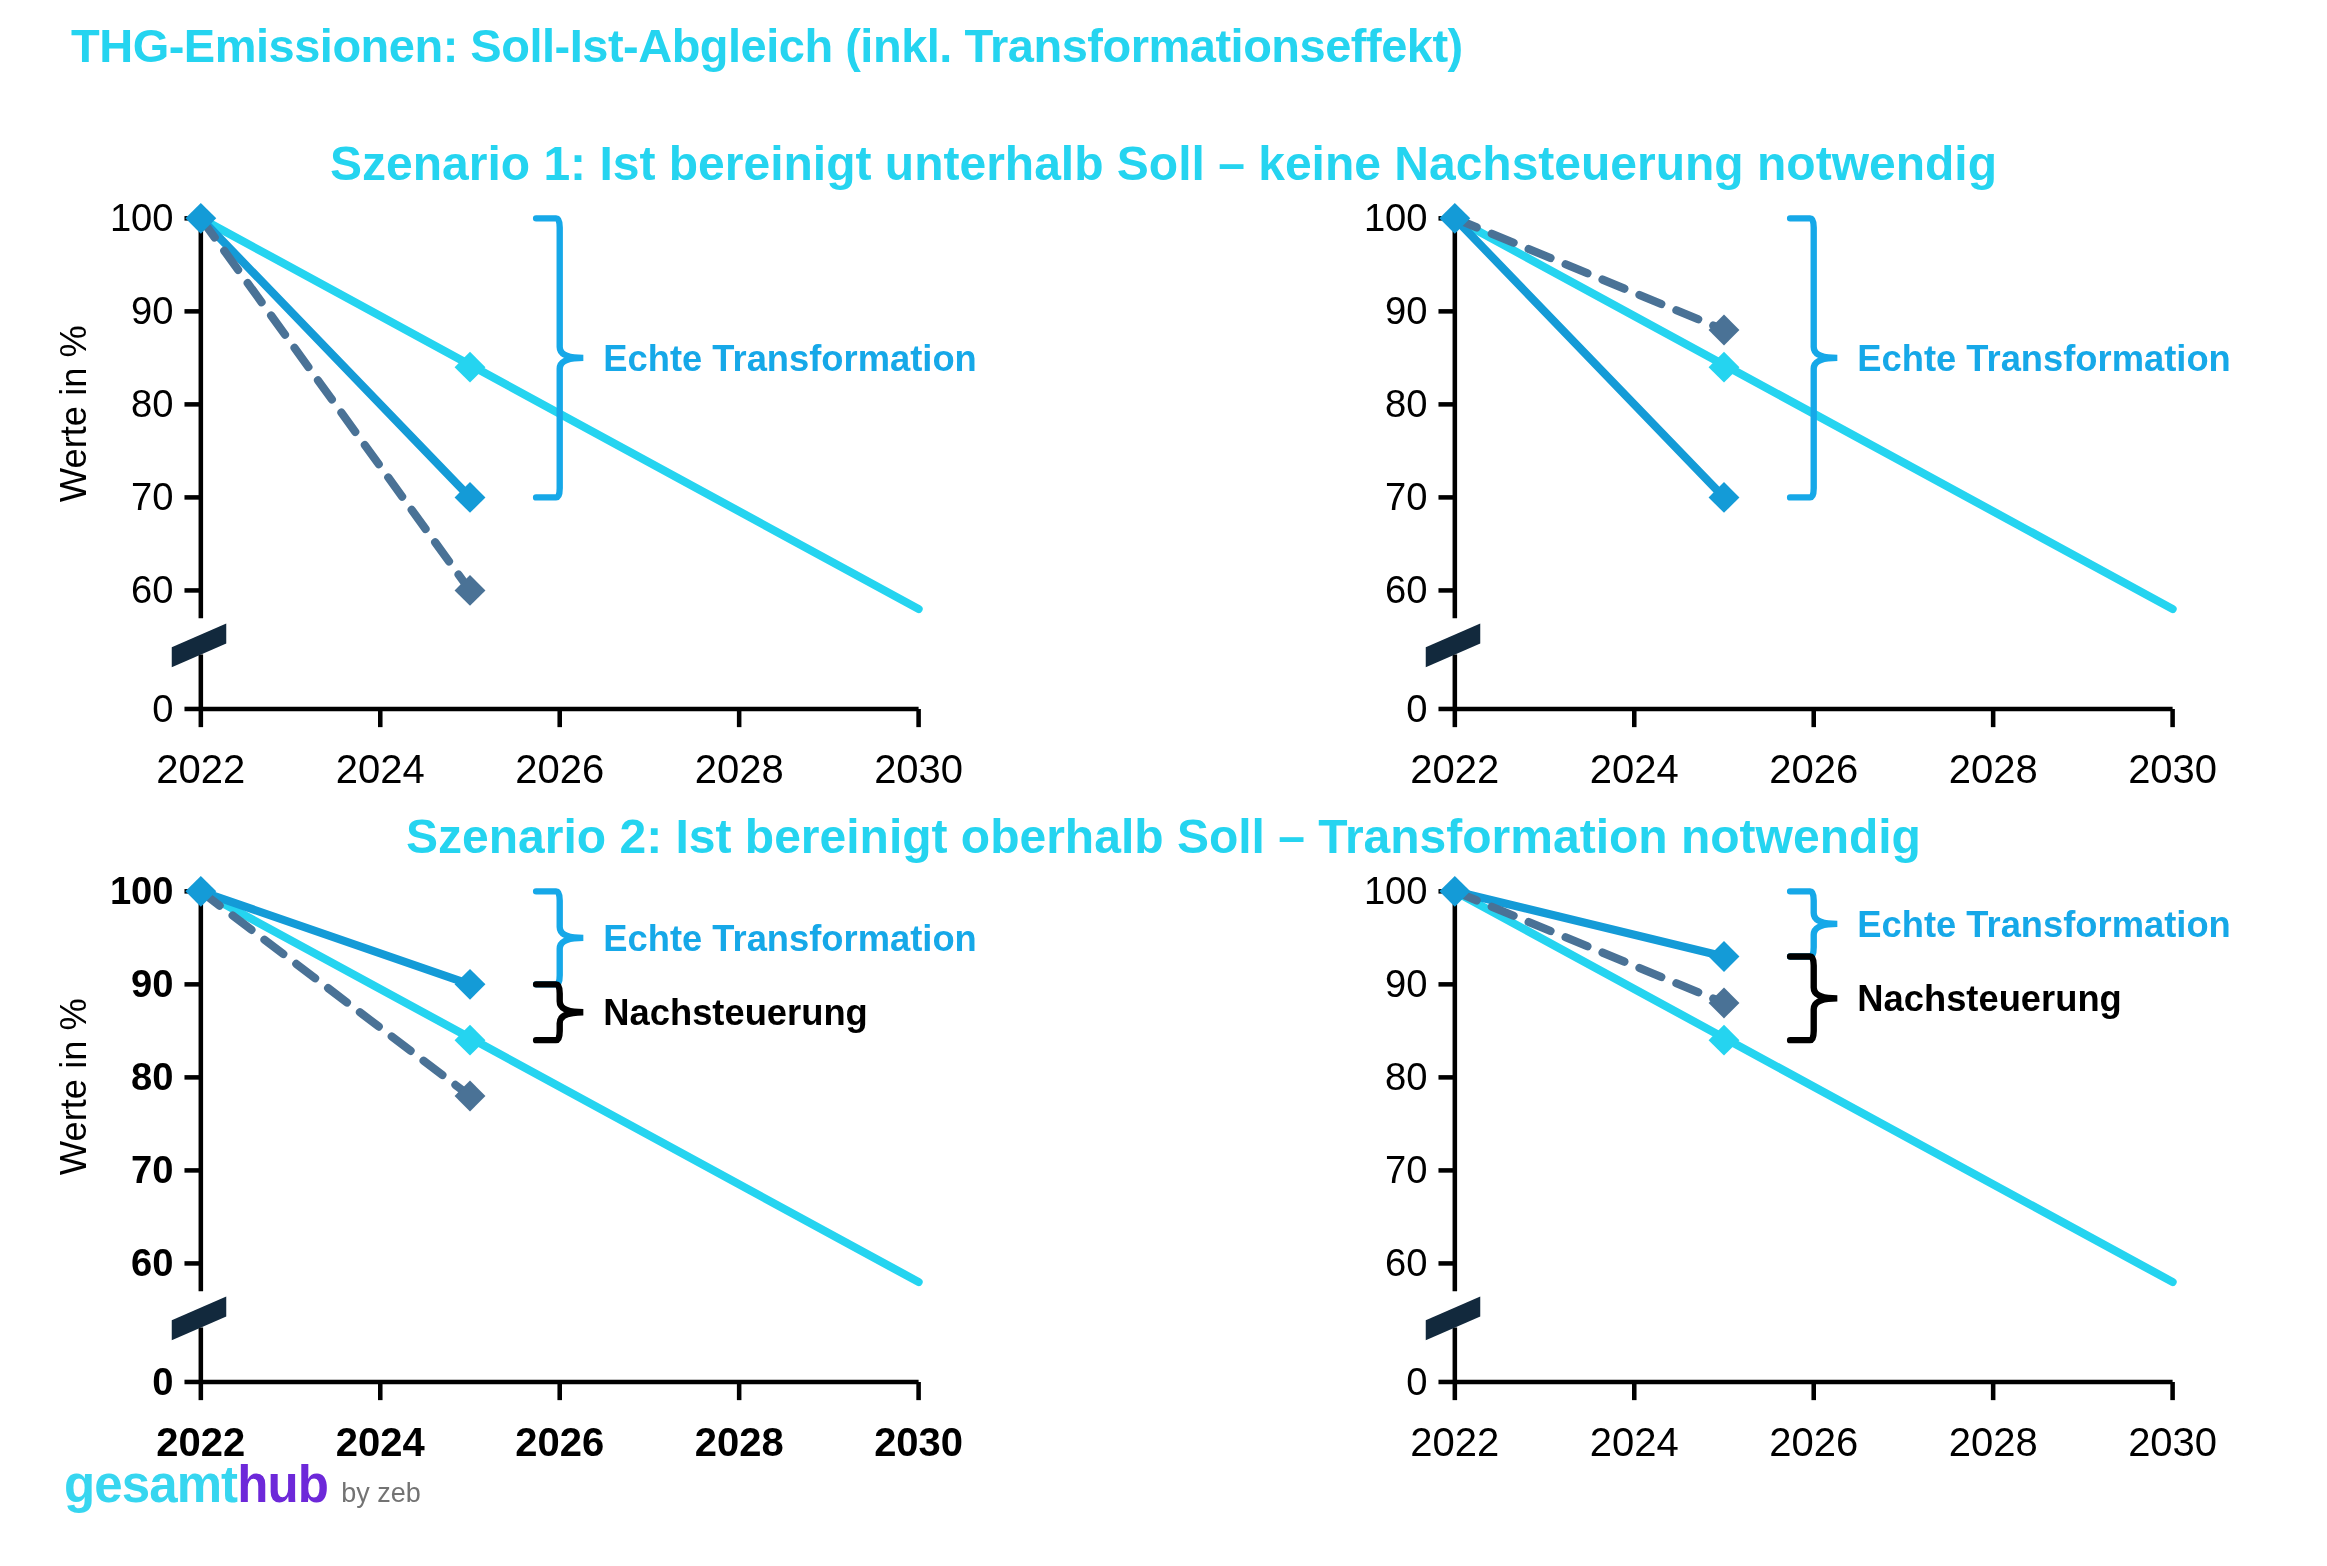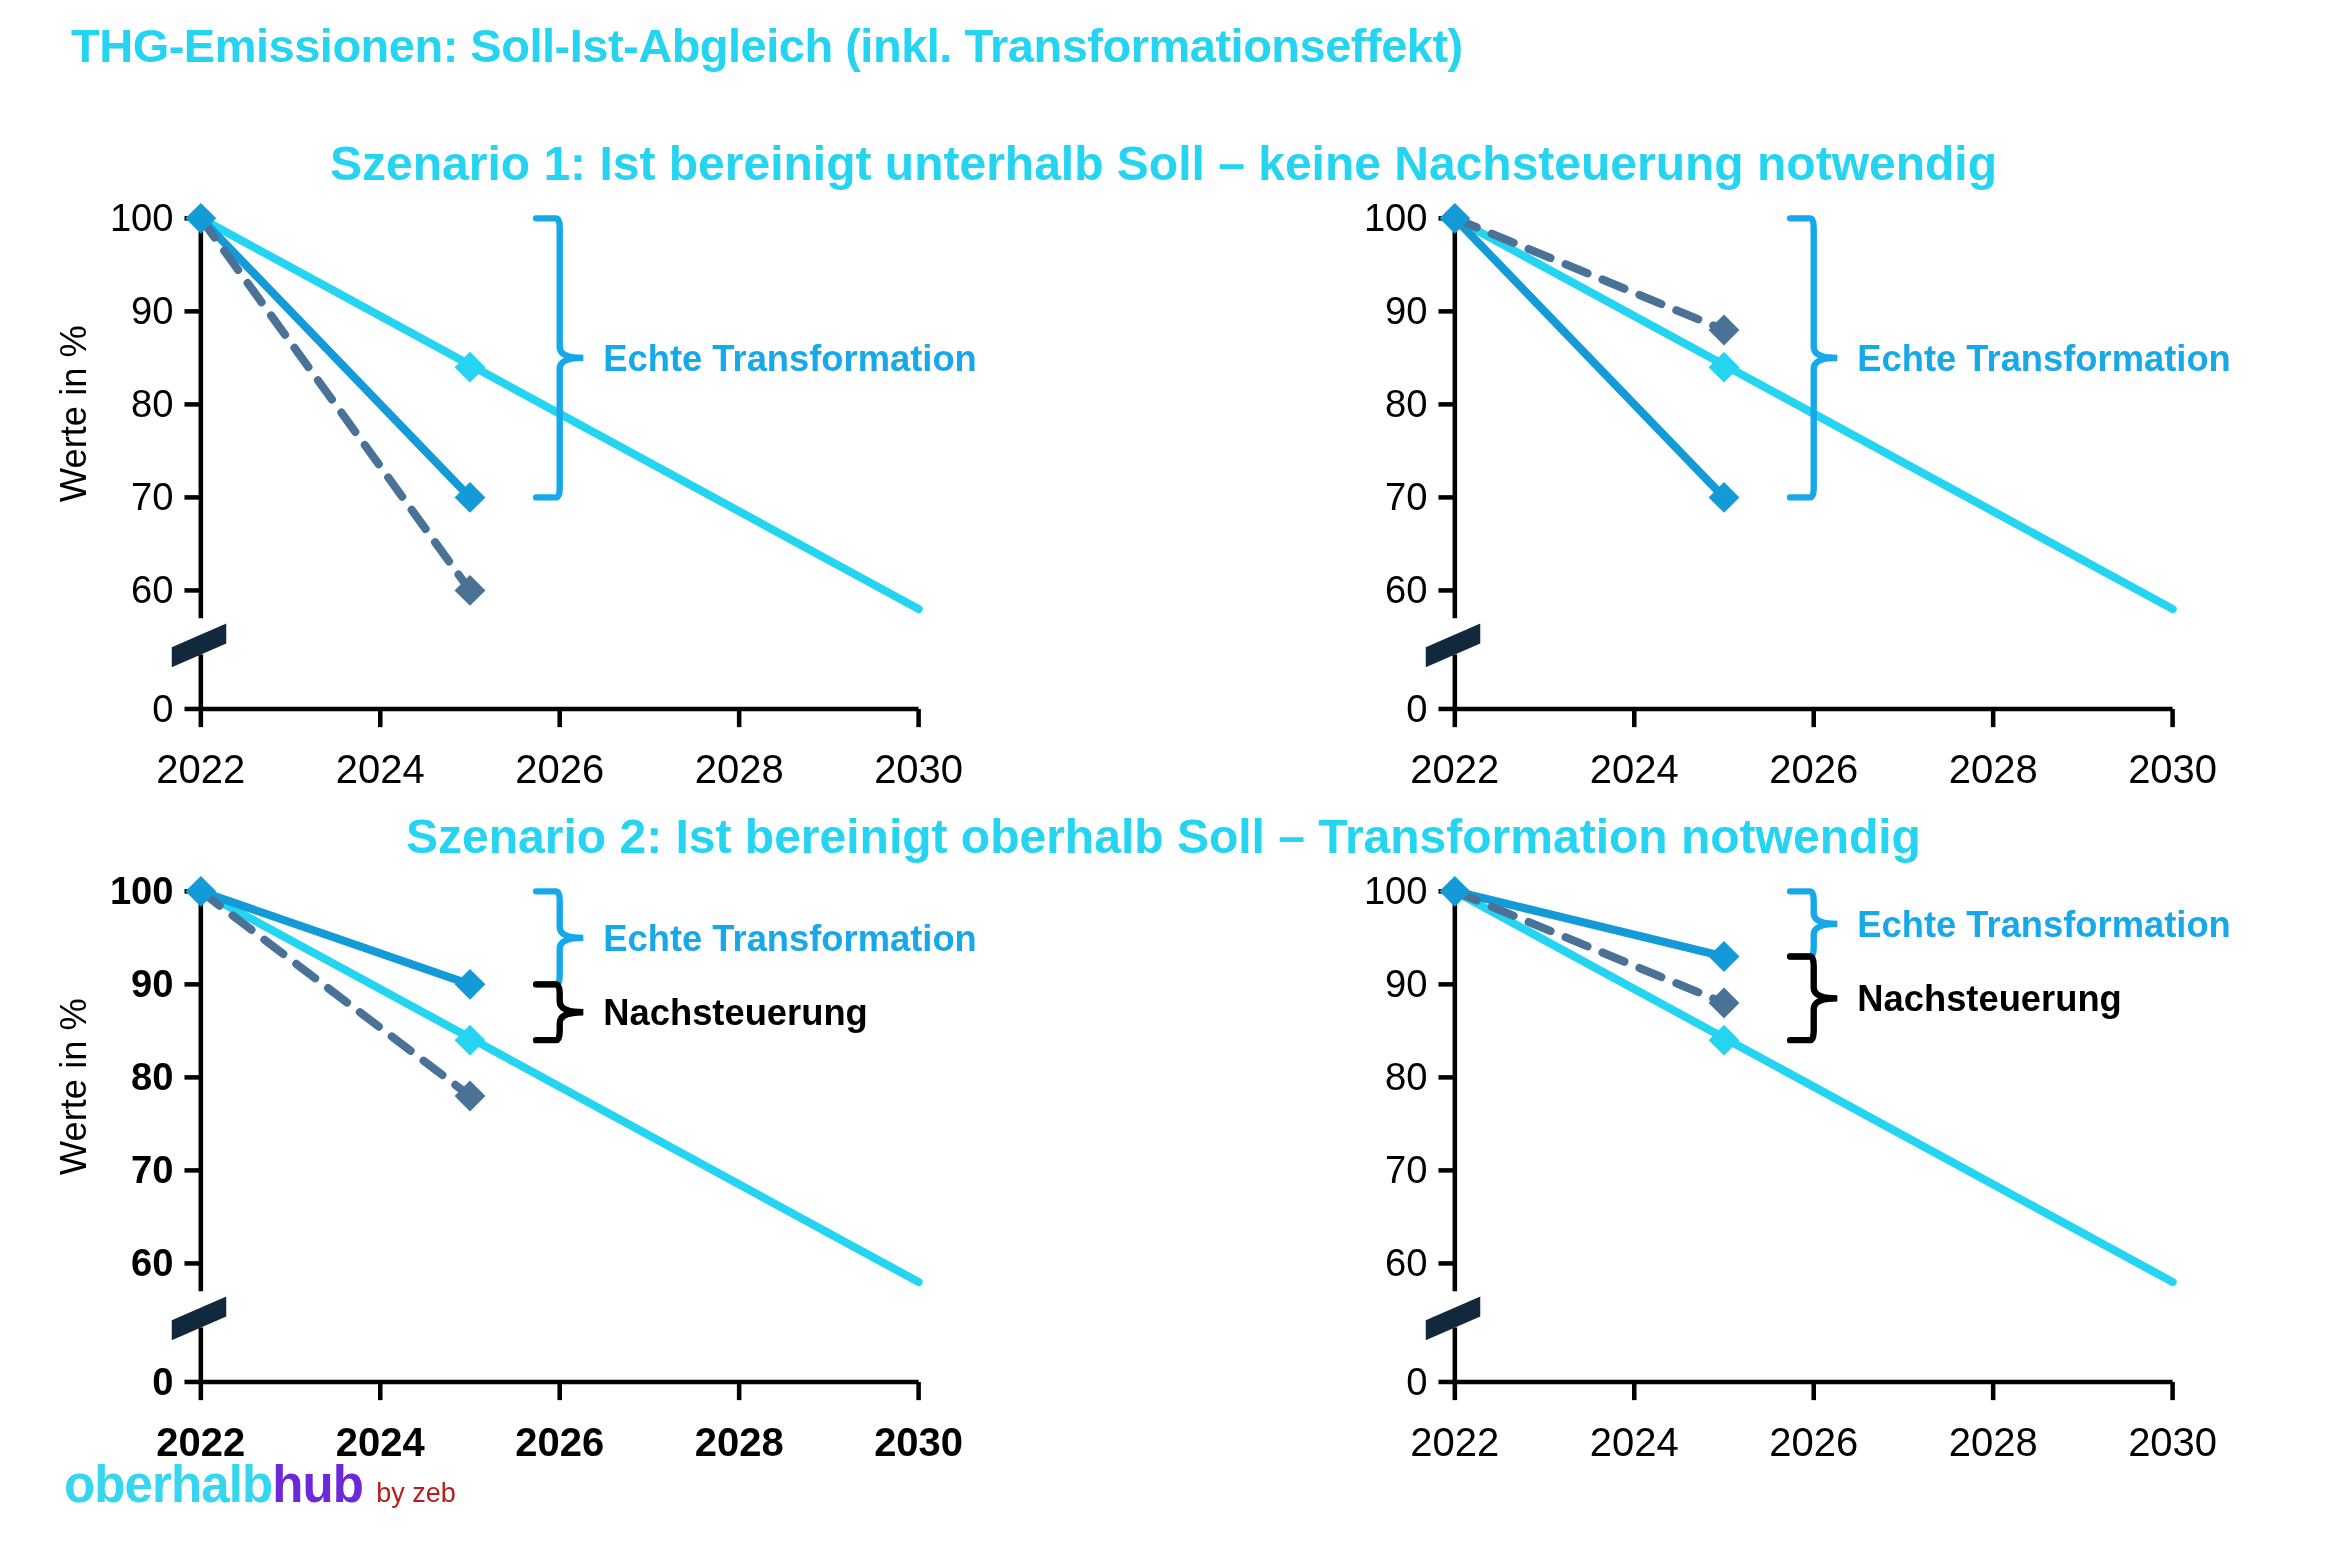--- a/index.html
+++ b/index.html
@@ -26,21 +26,21 @@
   .chart{position:absolute;}
   .chart svg{display:block;}
 
   .logo{
     position:absolute;left:64px;top:1455px;
     font-size:51px;font-weight:bold;white-space:nowrap;
     letter-spacing:-0.9px;
   }
   .logo .lg-a{color:#37D6F0;}
   .logo .lg-b{color:#6d28d9;}
-  .logo .lg-c{color:#b91c1c;font-size:27px;font-weight:normal;letter-spacing:0px;}
+  .logo .lg-c{color:#737373;font-size:27px;font-weight:normal;letter-spacing:0px;}
 </style>
 </head>
 <body>
 
 <div class="page">
 
   <div class="main-title">THG-Emissionen: Soll-Ist-Abgleich (inkl. Transformationseffekt)</div>
 
   <div class="scn-title" id="scn1-title">Szenario 1: Ist bereinigt unterhalb Soll – keine Nachsteuerung notwendig</div>
   <div class="scn-title" id="scn2-title">Szenario 2: Ist bereinigt oberhalb Soll – Transformation notwendig</div>
@@ -226,17 +226,17 @@
           <polygon points="456.25,145.85714285714283 473.25,162.85714285714283 456.25,179.85714285714283 439.25,162.85714285714283" fill="#4A7296"></polygon>
           <path d="M 529 40 H 551 Q 555 40 555 50 V 63.83333333333333 Q 555 75.83333333333333 581 75.83333333333333 Q 555 75.83333333333333 555 87.83333333333333 V 101.66666666666666 Q 555 111.66666666666666 551 111.66666666666666 H 529" fill="none" stroke="#16A8E8" stroke-width="7" stroke-linecap="round"></path>
           <text x="603" y="89.83333333333333" text-anchor="start" font-family="&quot;Liberation Sans&quot;, sans-serif" font-size="40" font-weight="bold" fill="#16A8E8">Echte Transformation</text>
           <path d="M 529 111.66666666666666 H 551 Q 555 111.66666666666666 555 121.66666666666666 V 145.73809523809524 Q 555 157.73809523809524 581 157.73809523809524 Q 555 157.73809523809524 555 169.73809523809524 V 193.8095238095238 Q 555 203.8095238095238 551 203.8095238095238 H 529" fill="none" stroke="#000000" stroke-width="7" stroke-linecap="round"></path>
           <text x="603" y="171.73809523809524" text-anchor="start" font-family="&quot;Liberation Sans&quot;, sans-serif" font-size="40" font-weight="bold" fill="#000000">Nachsteuerung</text>
         </g>
       </svg>
     </div>
 
   <div class="logo">
-    <span class="lg-a">oberhalb</span><span class="lg-b">hub</span>&nbsp;<span class="lg-c">by zeb</span>
+    <span class="lg-a">gesamt</span><span class="lg-b">hub</span>&nbsp;<span class="lg-c">by zeb</span>
   </div>
 
 </div>
 
 
 </body></html>

